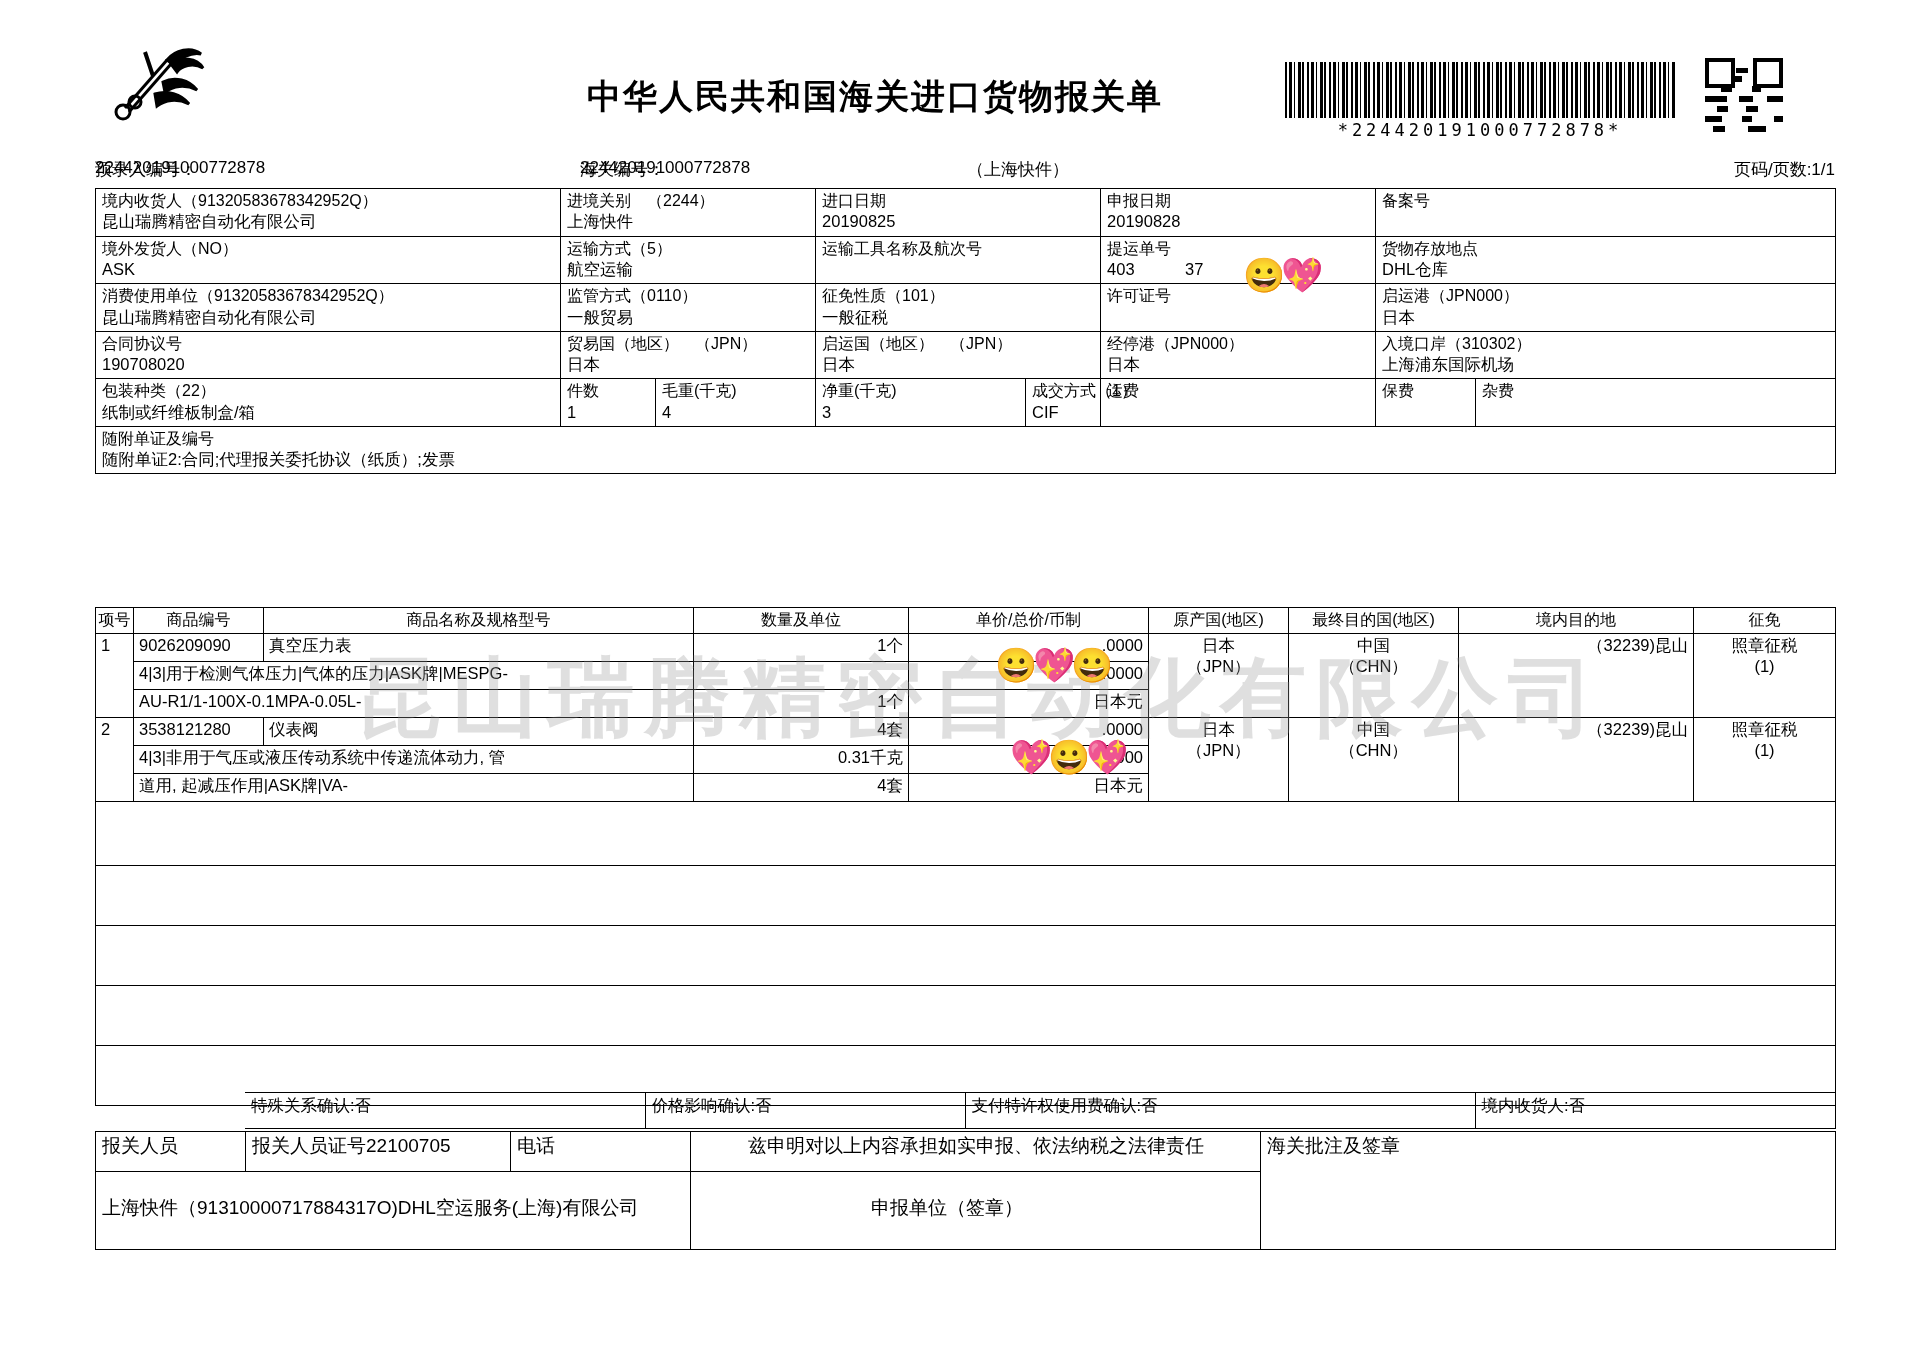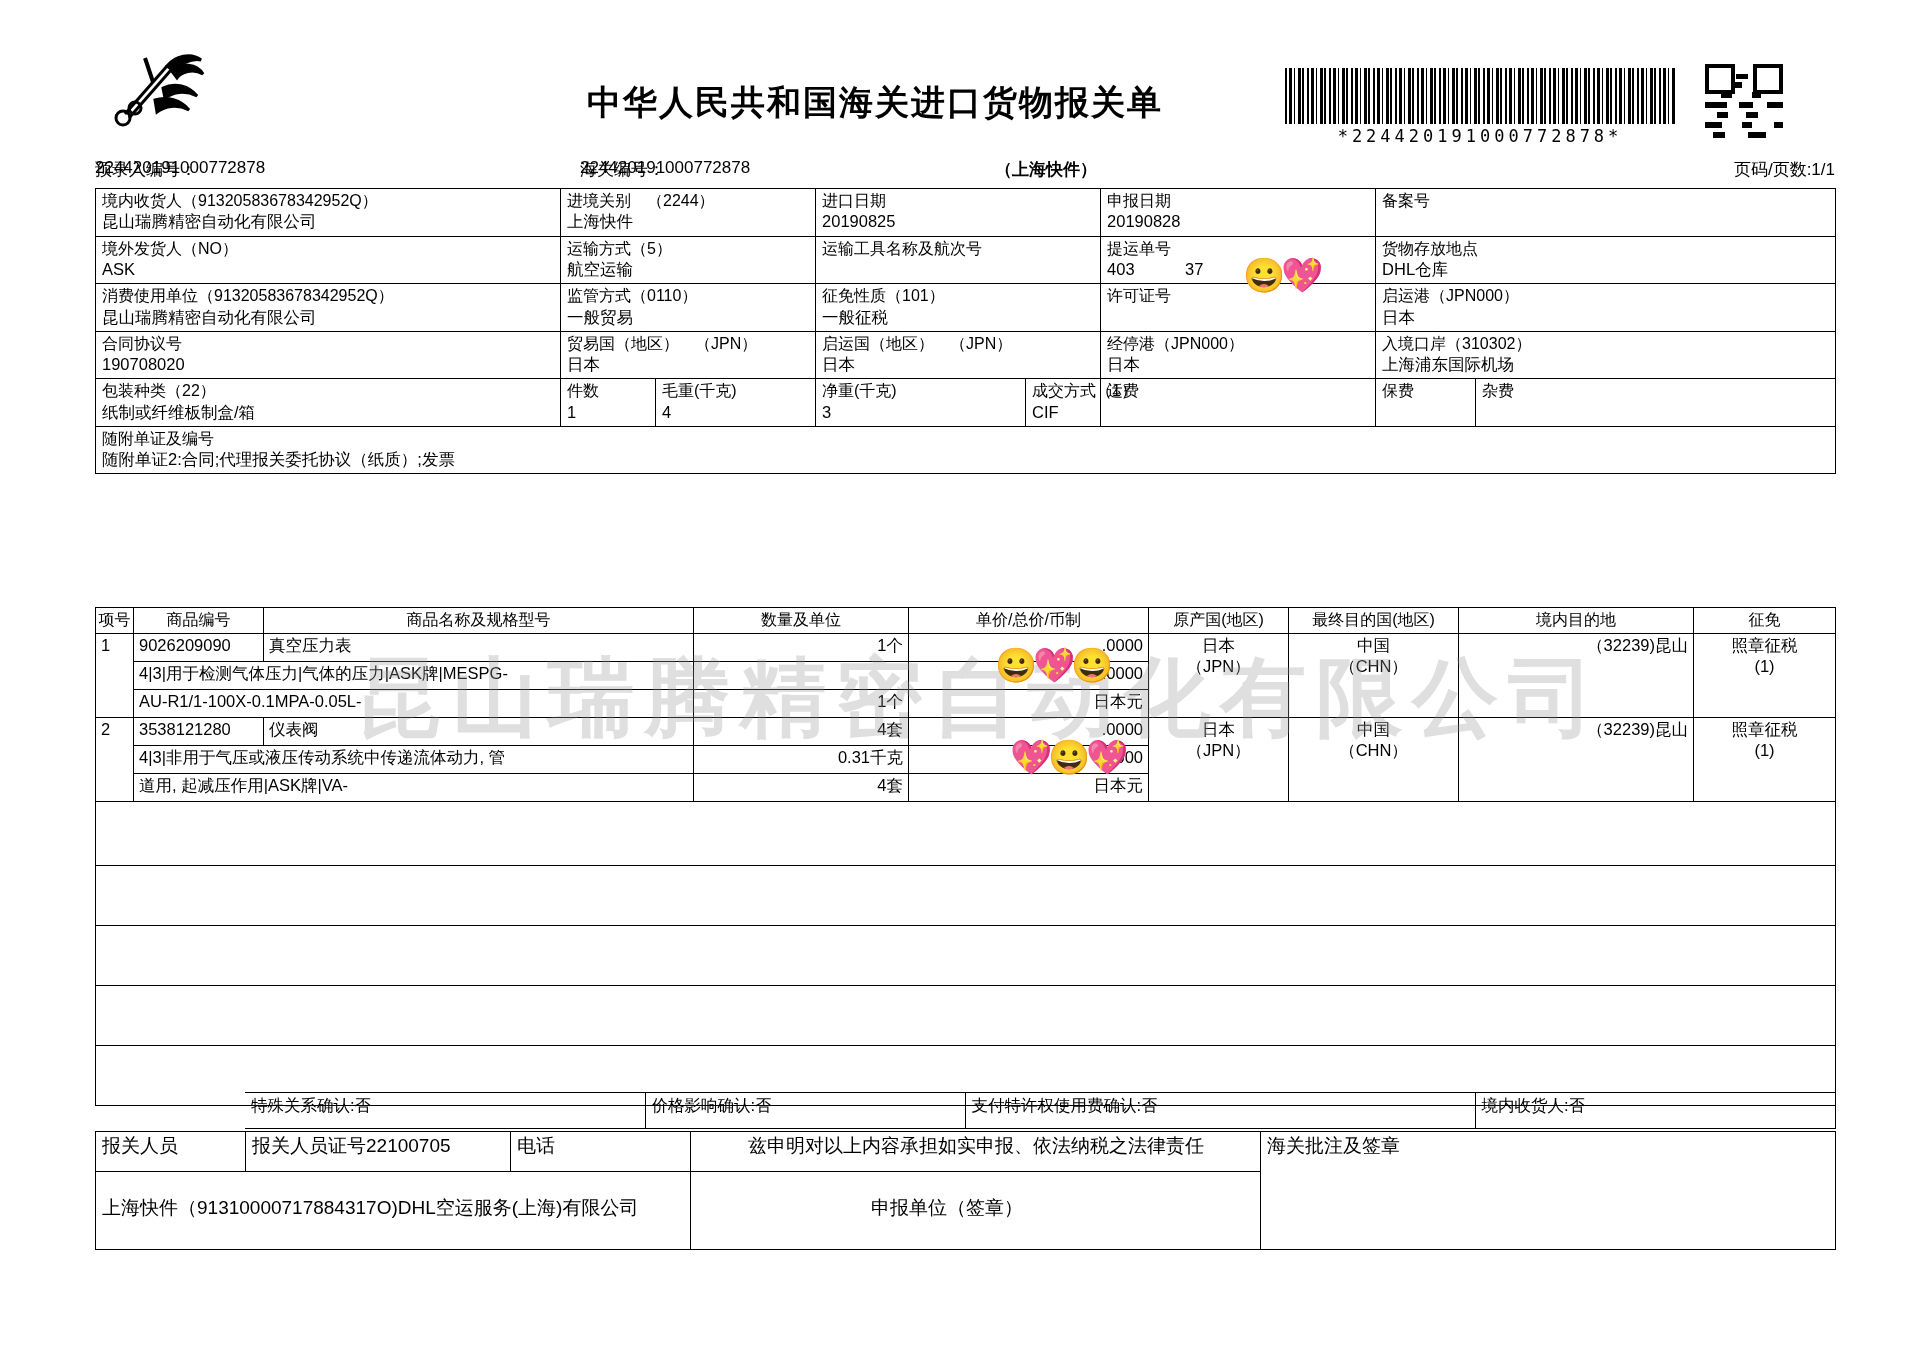--- a/index.html
+++ b/index.html
@@ -11,21 +11,21 @@
   }
   .page {
     position: relative;
     width: 1920px; height: 1357px;
     background: #ffffff;
     overflow: hidden;
   }
   
   .header {
     position: absolute;
-    left: 95px; top: 34px; width: 1740px; height: 100px;
+    left: 95px; top: 28px; width: 1740px; height: 100px;
   }
   .emblem {
     position: absolute; left: 10px; top: 8px; width: 110px; height: 90px;
   }
   .doc-title {
     position: absolute; left: 430px; top: 46px; width: 700px;
     text-align: center;
     font-family: "DejaVu Serif", serif;
     font-weight: bold;
     font-size: 34px;
@@ -81,21 +81,21 @@
   .qr::after { right: 0; top: 0; }
 
   
   .subline {
     position: absolute; left: 95px; top: 158px; width: 1740px; height: 26px;
     font-size: 17px; color: #000;
   }
   .subline span { position: absolute; white-space: nowrap; }
   .sl-pre { left: 0; }
   .sl-cus { left: 485px; }
-  .sl-note { left: 900px; font-weight: bold; }
+  .sl-note { left: 872px; }
   .sl-page { right: 0; }
 
   
   .doc-table {
     position: absolute;
     left: 95px; top: 188px;
     width: 1740px;
     border-collapse: collapse;
     table-layout: fixed;
   }

